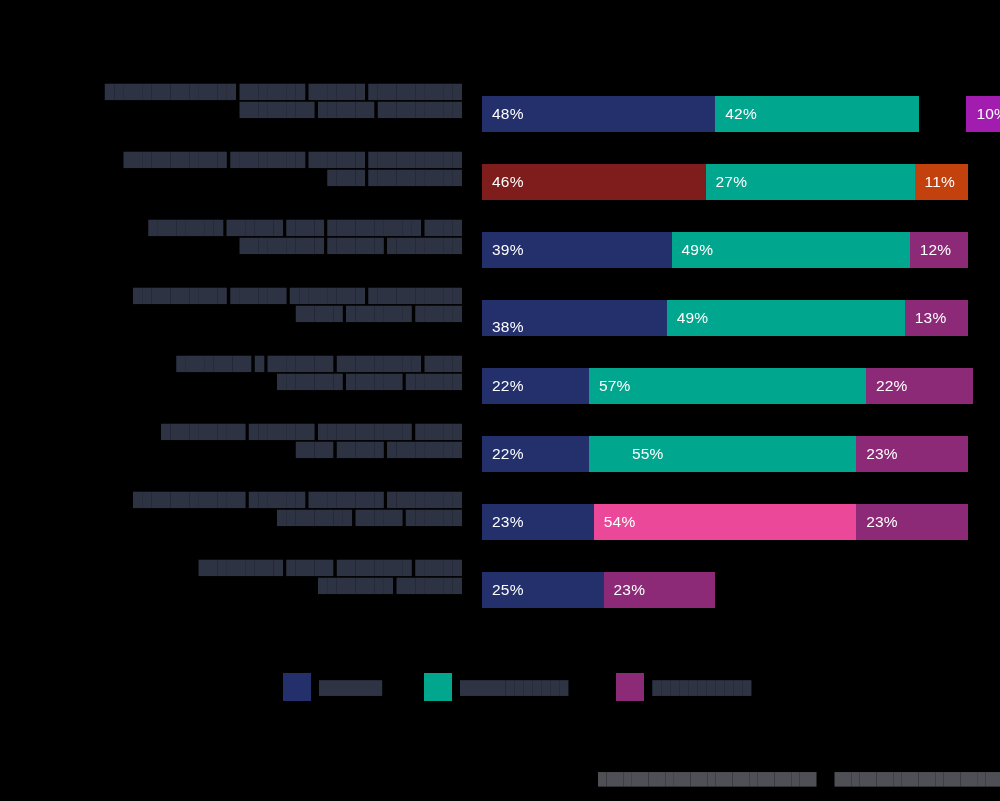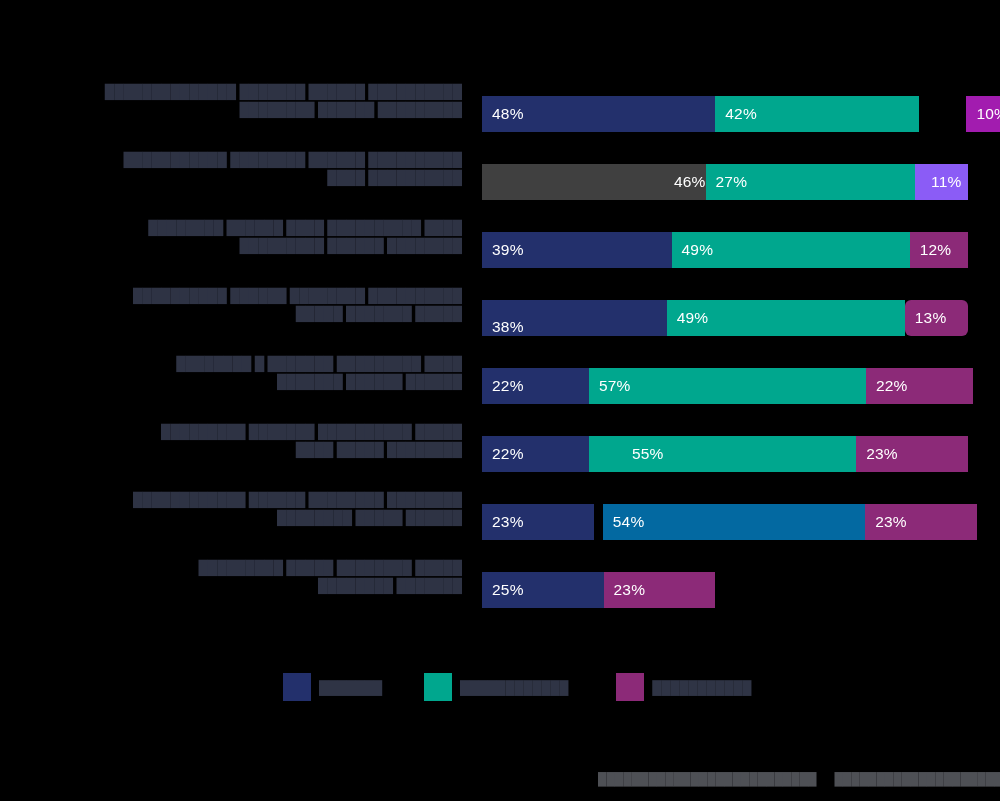--- a/index.html
+++ b/index.html
@@ -158,27 +158,27 @@
             <span class="seg-label">10%</span>
           </div>
         </div>
       </div>
       <div class="bar-row">
         <div class="cat-label">
           <span class="ln ln-1">███████████ ████████ ██████ ██████████</span>
           <span class="ln ln-2">████ ██████████</span>
         </div>
         <div class="bar-track">
-          <div class="seg" style="flex: 0 0 46%; background: #404040; justify-content: flex-end;">
+          <div class="seg" style="flex: 0 0 46%; background: #7f1d1d;">
             <span class="seg-label">46%</span>
           </div>
           <div class="seg" style="flex: 0 0 43%; background: rgb(0, 167, 142);">
             <span class="seg-label">27%</span>
           </div>
-          <div class="seg" style="flex: 0 0 11%; background: #8b5cf6; justify-content: center;">
+          <div class="seg" style="flex: 0 0 11%; background: #c2410c;">
             <span class="seg-label">11%</span>
           </div>
         </div>
       </div>
       <div class="bar-row">
         <div class="cat-label">
           <span class="ln ln-1">████████ ██████ ████ ██████████ ████</span>
           <span class="ln ln-2">█████████ ██████ ████████</span>
         </div>
         <div class="bar-track">
@@ -198,21 +198,21 @@
           <span class="ln ln-1">██████████ ██████ ████████ ██████████</span>
           <span class="ln ln-2">█████ ███████ █████</span>
         </div>
         <div class="bar-track">
           <div class="seg" style="flex: 0 0 38%; background: rgb(35, 48, 108); align-items: flex-end;">
             <span class="seg-label">38%</span>
           </div>
           <div class="seg" style="flex: 0 0 49%; background: rgb(0, 167, 142);">
             <span class="seg-label">49%</span>
           </div>
-          <div class="seg" style="flex: 0 0 13%; background: rgb(140, 42, 120); border-radius: 6px;">
+          <div class="seg" style="flex: 0 0 13%; background: rgb(140, 42, 120);">
             <span class="seg-label">13%</span>
           </div>
         </div>
       </div>
       <div class="bar-row">
         <div class="cat-label">
           <span class="ln ln-1">████████ █ ███████ █████████ ████</span>
           <span class="ln ln-2">███████ ██████ ██████</span>
         </div>
         <div class="bar-track">
@@ -246,21 +246,21 @@
       </div>
       <div class="bar-row">
         <div class="cat-label">
           <span class="ln ln-1">████████████ ██████ ████████ ████████</span>
           <span class="ln ln-2">████████ █████ ██████</span>
         </div>
         <div class="bar-track">
           <div class="seg" style="flex: 0 0 23%; background: rgb(35, 48, 108);">
             <span class="seg-label">23%</span>
           </div>
-          <div class="seg" style="flex: 0 0 54%; background: #0369a1; margin-left: 9px;">
+          <div class="seg" style="flex: 0 0 54%; background: #ec4899;">
             <span class="seg-label">54%</span>
           </div>
           <div class="seg" style="flex: 0 0 23%; background: rgb(140, 42, 120);">
             <span class="seg-label">23%</span>
           </div>
         </div>
       </div>
       <div class="bar-row">
         <div class="cat-label">
           <span class="ln ln-1">█████████ █████ ████████ █████</span>

